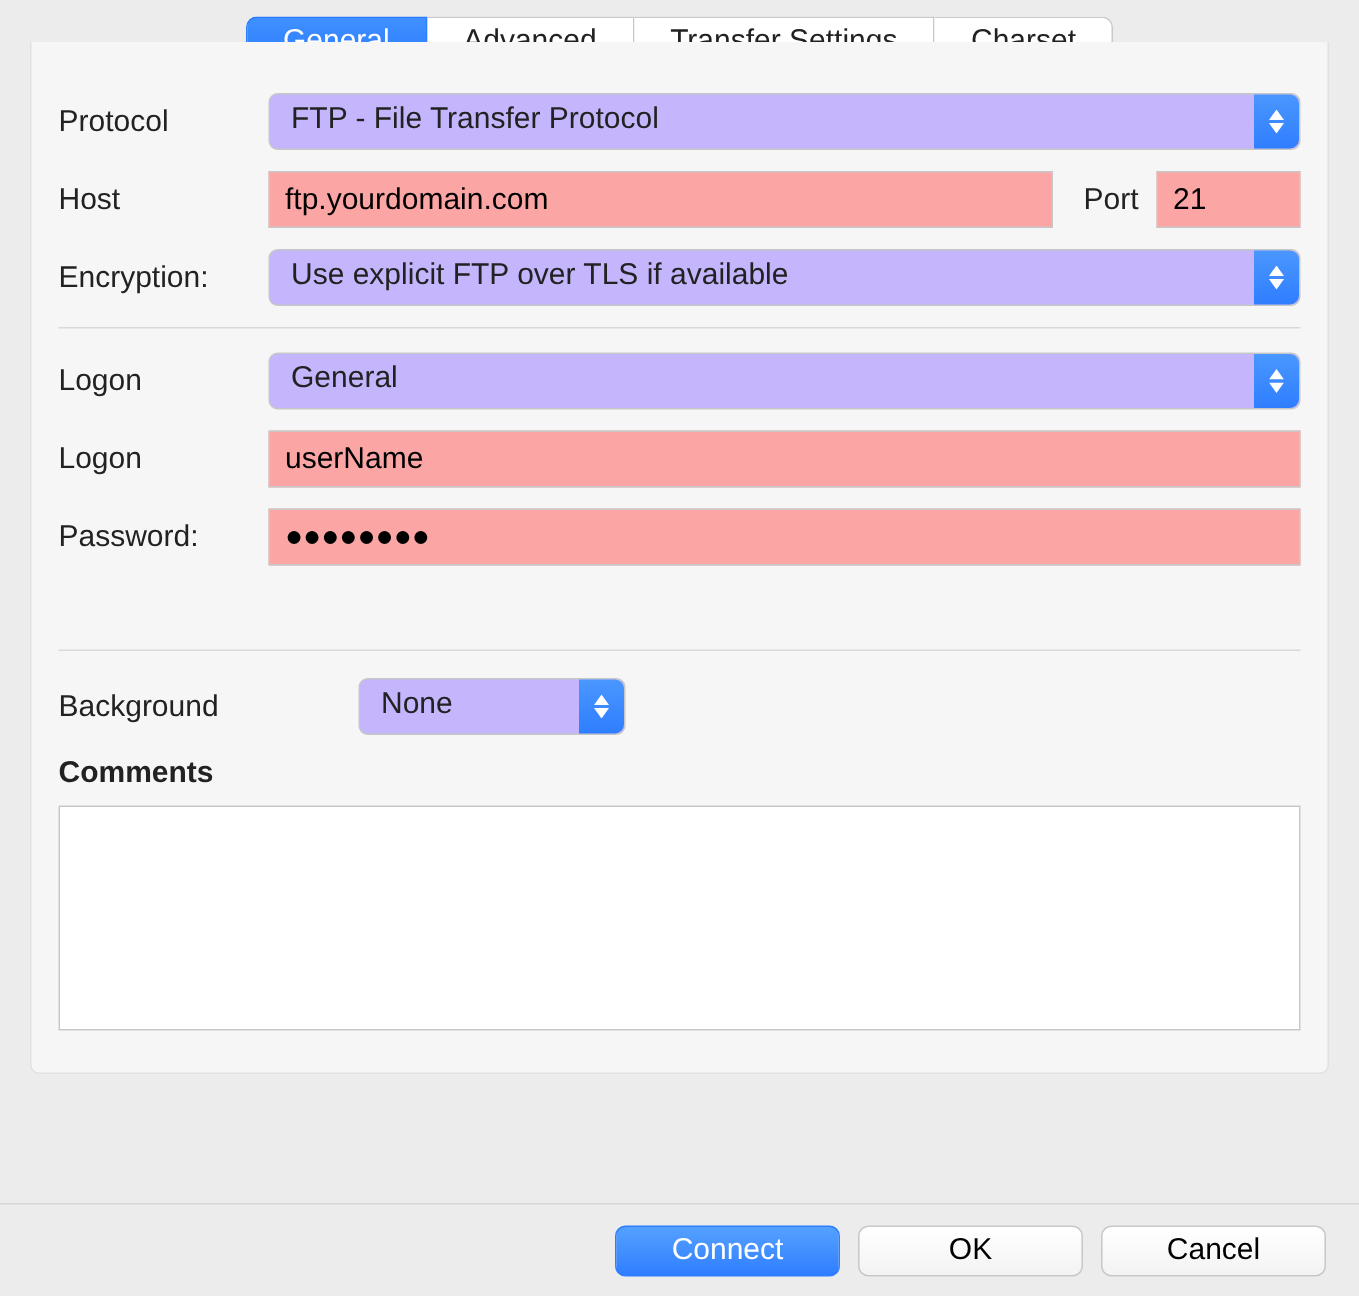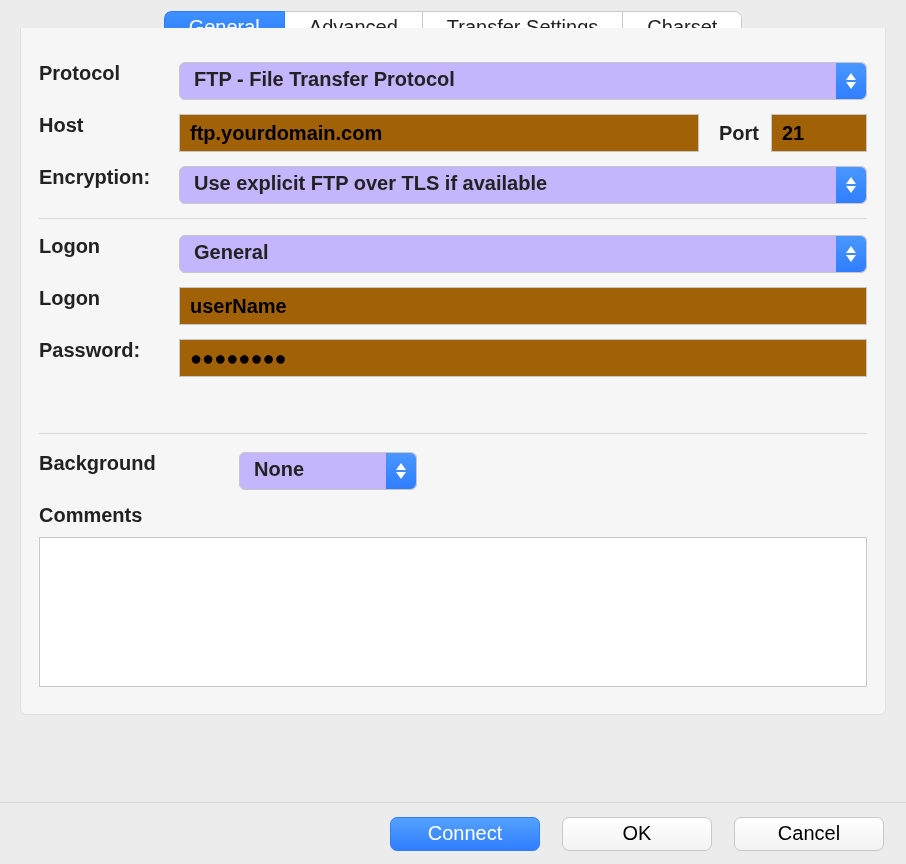--- a/index.html
+++ b/index.html
@@ -49,37 +49,36 @@
     border-top: none;
     border-radius: 0 0 6px 6px;
     padding: 18px 18px 22px 18px;
     position: relative;
     top: -17px;
     padding-top: 34px;
   }
 
   .row {
     display: flex;
-    align-items: flex-start;
+    align-items: center;
     margin-bottom: 14px;
-    font-weight: bold;
   }
   .row .label {
     width: 140px;
     flex: 0 0 140px;
   }
   .row .field {
     flex: 1 1 auto;
   }
 
   .text-input {
     width: 100%;
     height: 38px;
     border: 1px solid #c7c7c7;
-    background: #a16207;
+    background: #fca5a5;
     font: inherit;
     padding: 4px 10px;
   }
   .text-input.small { width: 96px; }
 
   
   .select {
     position: relative;
     width: 100%;
     height: 38px;
@@ -123,21 +122,21 @@
 
   .port-label { margin: 0 12px 0 20px; }
 
   
   .footer {
     height: 62px;
     border-top: 1px solid #d6d6d6;
     display: flex;
     justify-content: flex-end;
     align-items: center;
-    gap: 22px;
+    gap: 12px;
     padding-right: 22px;
     position: absolute;
     bottom: 0; left: 0; right: 0;
     background: #ececec;
   }
   .btn {
     min-width: 150px;
     height: 34px;
     border-radius: 7px;
     border: 1px solid #c8c8c8;

